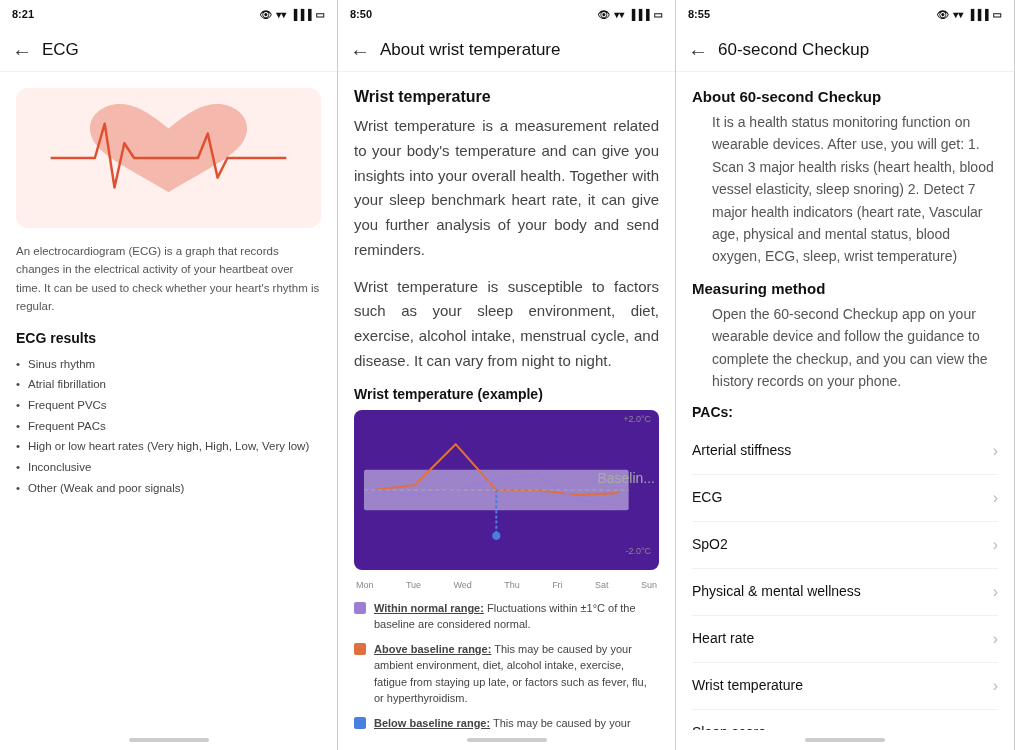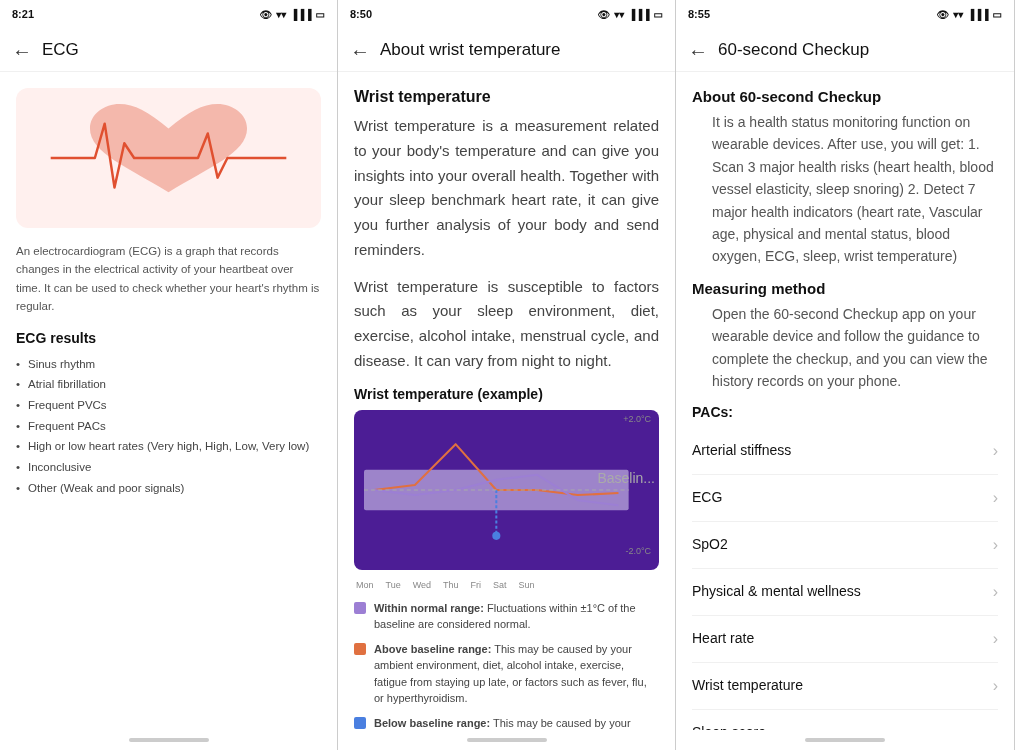--- a/index.html
+++ b/index.html
@@ -143,21 +143,21 @@
     .chart-area {
       background: #4c1d95;
       border-radius: 8px;
       padding: 10px;
       margin-bottom: 10px;
       position: relative;
       height: 160px;
     }
     .chart-labels-x {
       display: flex;
-      justify-content: flex-start;
+      justify-content: space-between;
       padding: 0 2px;
       font-size: 9px;
       color: #888;
       margin-top: 4px;
       gap: 12px;
     }
     .legend-item {
       display: flex;
       align-items: flex-start;
       gap: 8px;
@@ -170,20 +170,21 @@
       margin-top: 2px;
       flex-shrink: 0;
     }
     .legend-text {
       font-size: 11px;
       color: #444;
       line-height: 1.5;
     }
     .legend-text strong {
       font-weight: 700;
+      text-decoration: underline;
     }
 
     
     .section-heading {
       font-size: 15px;
       font-weight: 700;
       color: #111;
       margin-bottom: 6px;
     }
     .small-text {

